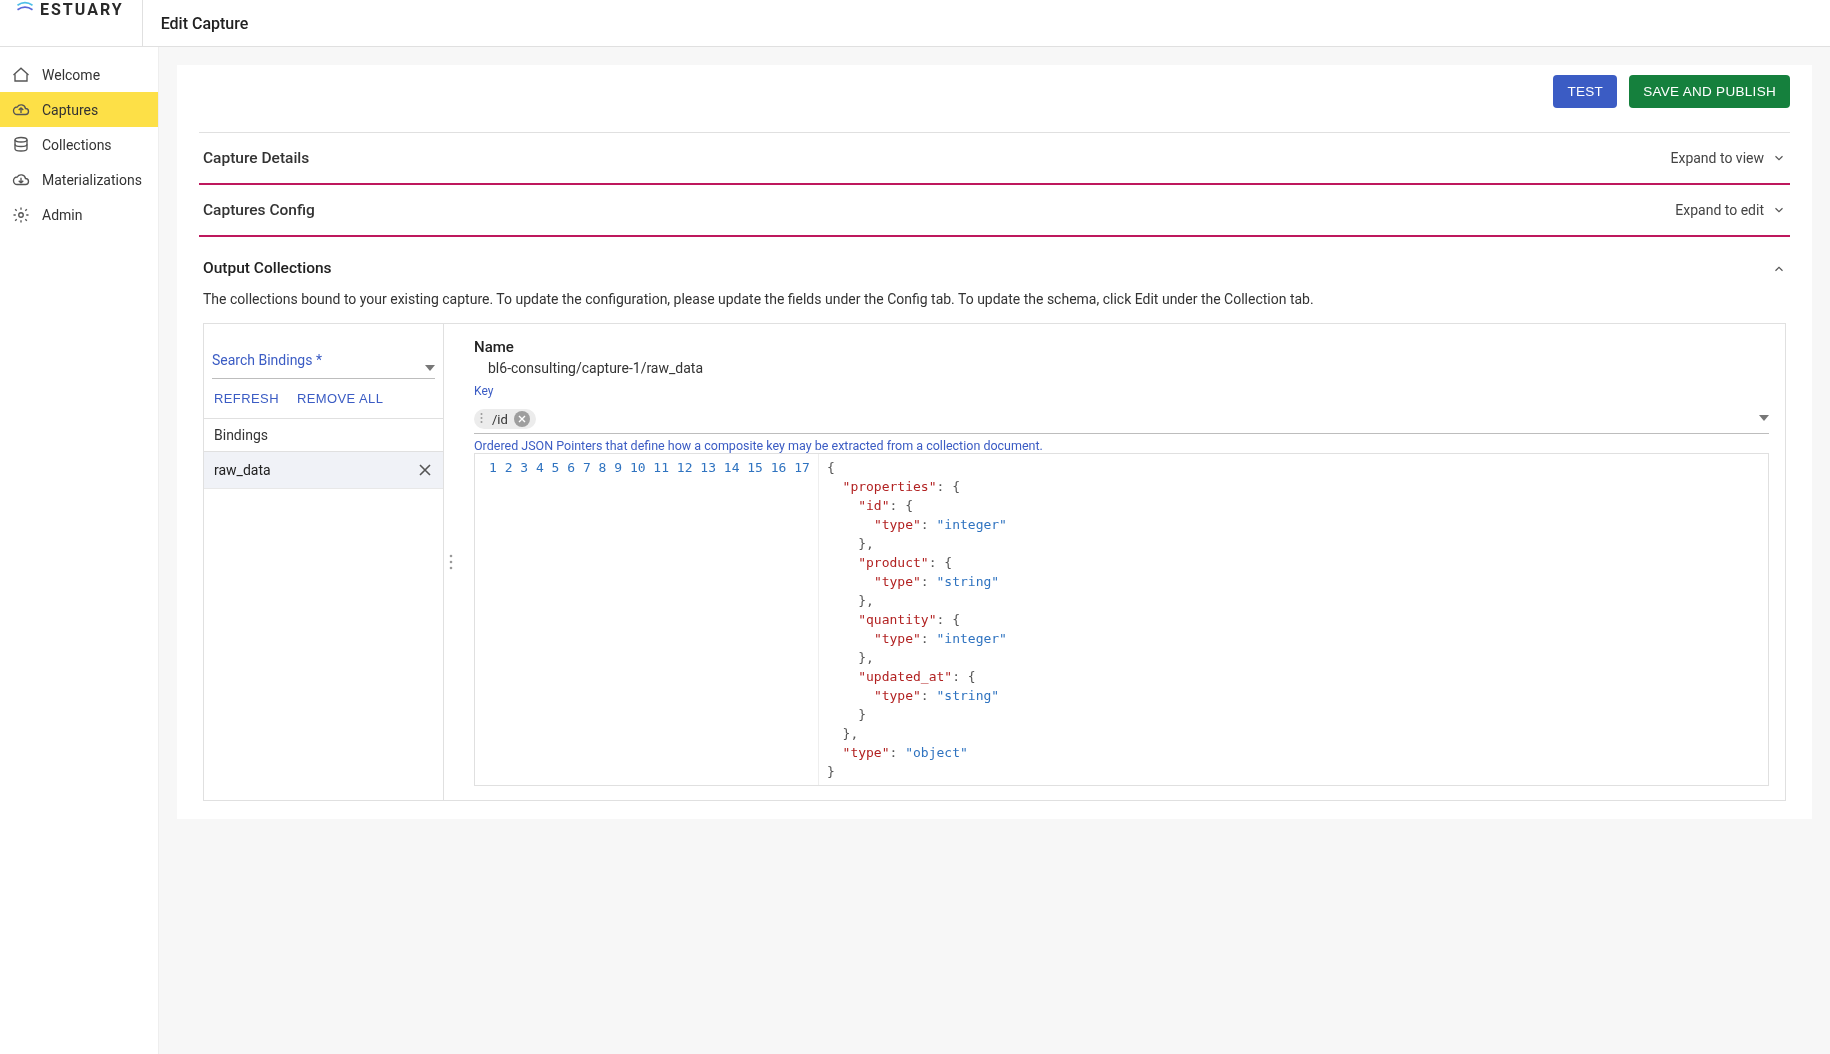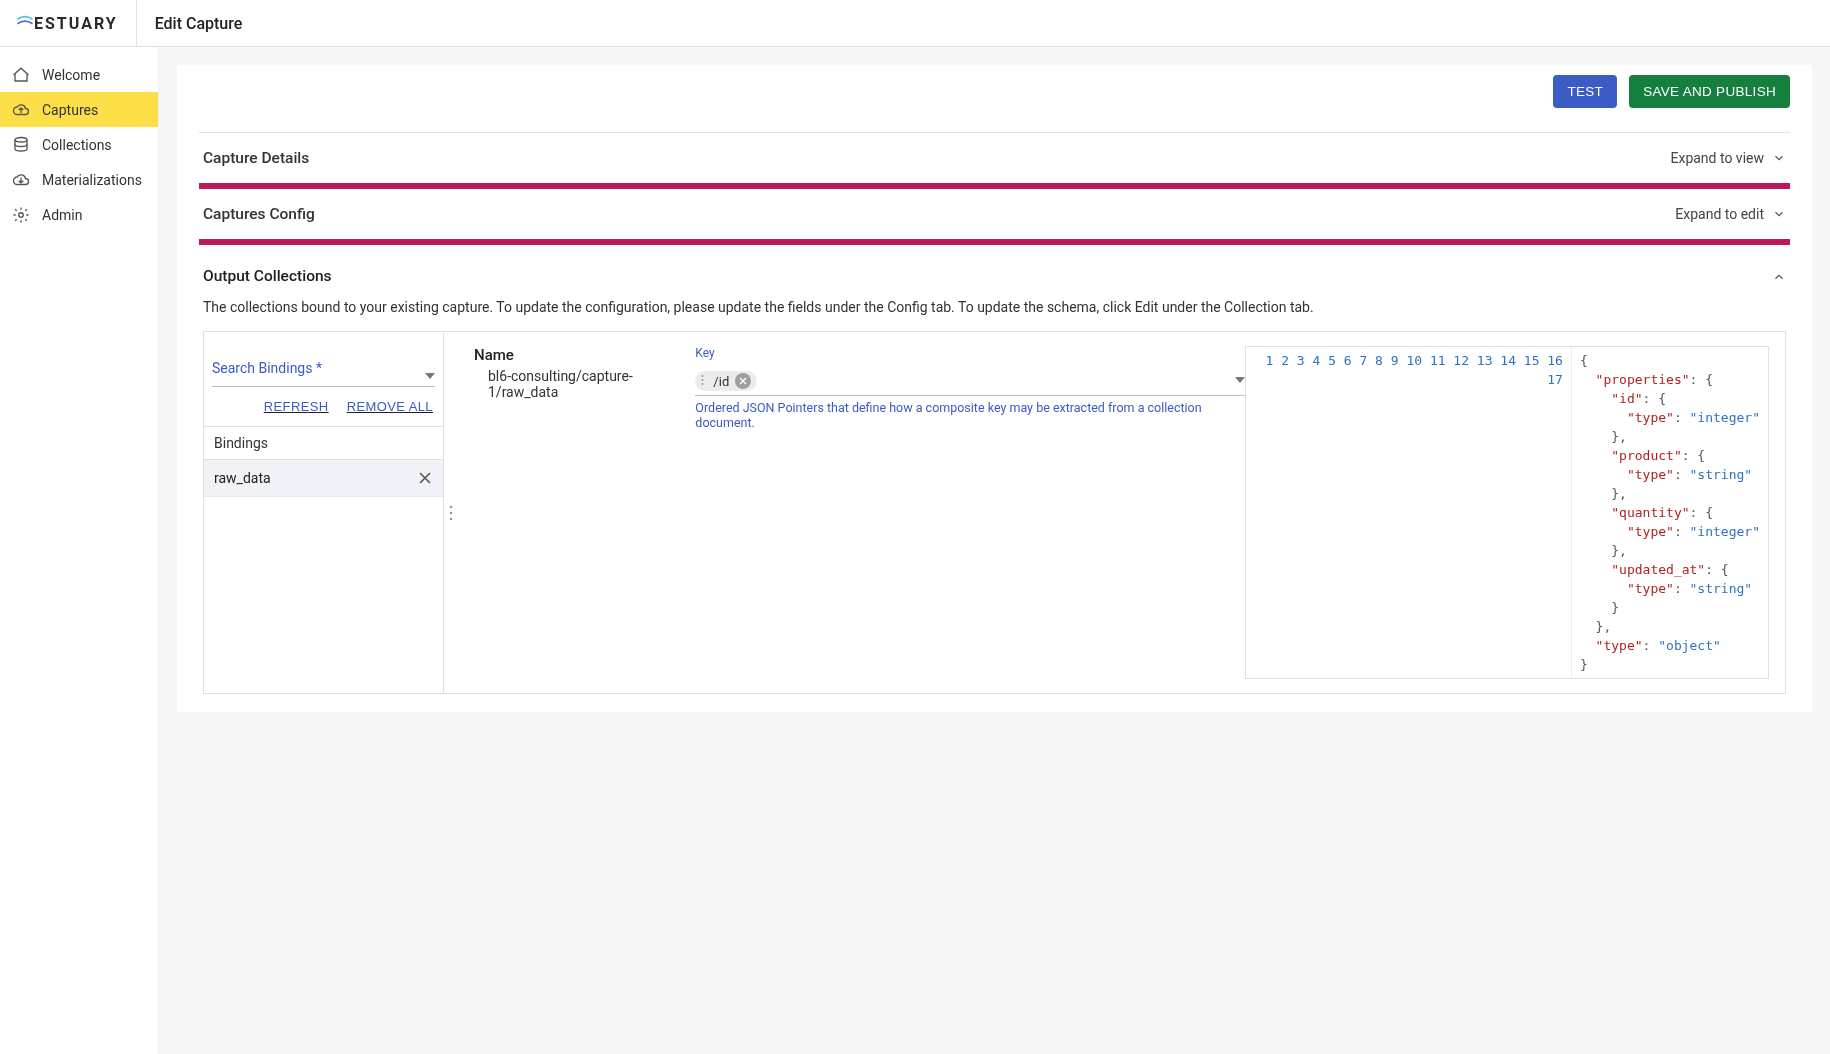--- a/index.html
+++ b/index.html
@@ -1,65 +1,65 @@
 <!DOCTYPE html>
 <html><head>
 <meta charset="utf-8">
 <style>
   * { box-sizing: border-box; margin: 0; padding: 0; }
   html, body { height: 100%; font-family: "Roboto","Helvetica Neue",Arial,sans-serif; color: #212121; background:#fff;}
   body { width:1830px; height:1054px; overflow:hidden; }
 
   
   .topbar { display:flex; align-items:center; height:47px; border-bottom:1px solid #e0e0e0; padding:0 16px; }
-  .logo { display:flex; align-items:center; padding-right:18px; border-right:1px solid #e0e0e0; height:100%; }
+  .logo { display:flex; align-items:flex-start; gap:6px; padding-right:18px; border-right:1px solid #e0e0e0; height:100%; }
   .logo-text { font-weight:700; letter-spacing:2px; font-size:16px; color:#2a2a2a;}
   .page-title { font-size:16px; font-weight:500; margin-left:18px;}
 
   
   .layout { display:flex; height:calc(100% - 47px); }
   .sidebar { width:159px; background:#fff; border-right:1px solid #eee; padding-top:10px;}
   .side-item { display:flex; align-items:center; gap:12px; height:35px; padding:0 12px; font-size:14px; color:#333; cursor:pointer;}
   .side-item.active { background:#fde047; }
   .side-icon { width:18px; height:18px; display:flex; align-items:center; justify-content:center; color:#555;}
   .side-icon svg { width:18px; height:18px; }
 
   .main { flex:1; background:#f7f7f7; overflow:auto; padding:0 0 40px 0;}
   .card { background:#fff; margin:18px; padding:18px 22px;}
   .toolbar { display:flex; justify-content:flex-end; gap:12px;}
   .btn { background:#3b5cc4; color:#fff; border:none; padding:9px 14px; font-size:13.5px; font-weight:500; letter-spacing:.3px; border-radius:4px; cursor:pointer;}
   .btn.secondary { background:#15803d;}
-  .section-row { display:flex; align-items:center; justify-content:space-between; padding:16px 4px; border-bottom:6px solid #be185d;gap:37px; }
+  .section-row { display:flex; align-items:center; justify-content:space-between; padding:16px 4px; border-bottom:2px solid #be185d;gap:37px; }
   .section-row:first-of-type { border-top:none;}
   .section-title { font-size:15.5px; font-weight:500; color:#333;}
   .expand-hint { display:flex; align-items:center; gap:8px; color:#444; font-size:14px;}
   .chev { width:14px; height:14px; }
   .chev svg{ width:14px; height:14px;}
 
   .oc-header { display:flex; align-items:center; justify-content:space-between; padding:22px 4px 10px 4px;}
   .oc-title { font-size:15.5px; font-weight:500;}
   .helper-text { font-size:14px; color:#333; padding:4px 4px 16px 4px; }
 
   .oc-body { display:flex; border:1px solid #e0e0e0; margin:0 4px; background:#fff;}
   .oc-left { width:240px; border-right:1px solid #e0e0e0; display:flex; flex-direction:column;}
   .search-wrap { padding:8px 8px 0 8px;}
   .mat-input { position:relative; border-bottom:1px solid #bdbdbd; padding:4px 0;margin-top:16px;}
   .mat-input .label { position:absolute; top:4px; left:0; font-size:14px; color:#3b5cc4; pointer-events:none;}
   .mat-input .caret { position:absolute; right:0; top:8px; color:#666;}
   .mat-input input { width:100%; border:none; outline:none; background:transparent; font-size:14px; padding:2px 18px 2px 0; height:22px;}
-  .left-actions { display:flex; justify-content:flex-end; gap:18px; padding:12px 10px; border-bottom:1px solid #e0e0e0;text-decoration:underline;}
+  .left-actions { display:flex; gap:18px; padding:12px 10px; border-bottom:1px solid #e0e0e0;}
   .link-btn { background:none; border:none; color:#3b5cc4; font-size:13px; font-weight:500; letter-spacing:.4px; cursor:pointer;}
   .bindings-h { font-size:14px; padding:8px 10px; border-bottom:1px solid #e0e0e0; color:#333;}
   .binding-row { display:flex; align-items:flex-end; justify-content:space-between; padding:10px 10px; background:#f0f2f7; font-size:14px; border-bottom:1px solid #e8e8e8;}
   .binding-row .x { color:#555; cursor:pointer; width:16px; height:16px;}
   .binding-row .x svg{width:16px;height:16px;}
 
   .drag-handle { width:14px; display:flex; align-items:center; justify-content:center; color:#888; }
 
-  .oc-right { flex:1; padding:14px 16px; display:flex; flex-direction:row; }
+  .oc-right { flex:1; padding:14px 16px; display:flex; flex-direction:column; }
   .field-label { font-size:15px; color:#222; font-weight:500;}
   .field-value { font-size:14px; color:#333; padding:4px 0 8px 14px;}
   .key-label { font-size:12px; color:#3b5cc4;}
   .key-chip-row { display:flex; align-items:center; border-bottom:1px solid #bdbdbd; padding:4px 0; gap:6px;}
   .chip { display:inline-flex; align-items:center; gap:6px; background:#ececec; border-radius:14px; padding:2px 6px 2px 6px; font-size:13px; color:#333;margin-top:7px;}
   .chip .grip { color:#888; }
   .chip .close { background:#9e9e9e; color:#fff; border-radius:50%; width:16px; height:16px; display:flex; align-items:center; justify-content:center; font-size:11px;}
   .key-caret { margin-left:auto; color:#666;}
   .key-help { font-size:12.5px; color:#3b5cc4; padding-top:4px;}
   .schema-label { font-size:15px; font-weight:500; margin-top:4px;}

